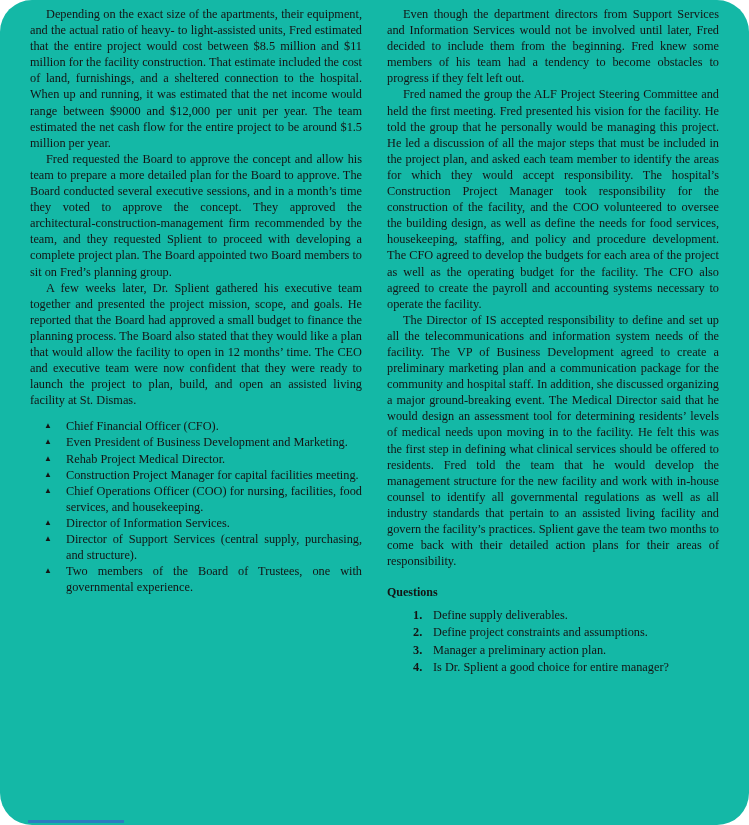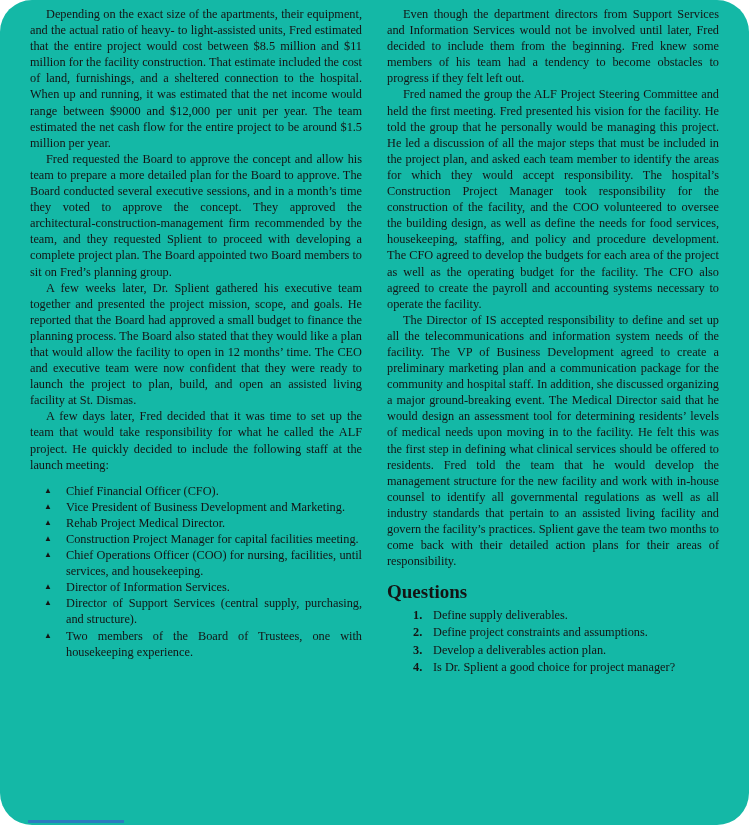--- a/index.html
+++ b/index.html
@@ -49,21 +49,21 @@
     margin-right: 10px;
     font-size: 8px;
     line-height: 16.1px;
     color: #141414;
   }
   .li-text {
     flex: 1;
   }
   .questions-heading {
     font-weight: bold;
-    font-size: 19px;
+    font-size: 12px;
     margin: 15px 0 7px 0;
     text-align: left;
   }
   ol.questions-list {
     list-style: none;
     margin: 0;
     padding: 0 0 0 26px;
     text-align: left;
   }
   ol.questions-list li {
@@ -91,54 +91,53 @@
 </head>
 <body>
 
 <div class="page">
   <div class="columns">
 
     <div class="col">
       <p>Depending on the exact size of the apartments, their equipment, and the actual ratio of heavy- to light-assisted units, Fred estimated that the entire project would cost between $8.5 million and $11 million for the facility construction. That estimate included the cost of land, furnishings, and a sheltered connection to the hospital. When up and running, it was estimated that the net income would range between $9000 and $12,000 per unit per year. The team estimated the net cash flow for the entire project to be around $1.5 million per year.</p>
       <p>Fred requested the Board to approve the concept and allow his team to prepare a more detailed plan for the Board to approve. The Board conducted several executive sessions, and in a month’s time they voted to approve the concept. They approved the architectural-construction-management firm recommended by the team, and they requested Splient to proceed with developing a complete project plan. The Board appointed two Board members to sit on Fred’s planning group.</p>
       <p>A few weeks later, Dr. Splient gathered his executive team together and presented the project mission, scope, and goals. He reported that the Board had approved a small budget to finance the planning process. The Board also stated that they would like a plan that would allow the facility to open in 12 months’ time. The CEO and executive team were now confident that they were ready to launch the project to plan, build, and open an assisted living facility at St. Dismas.</p>
-      <p>A few days later, Fred decided that it was time to set up the team that would take responsibility for what he called the ALF project. He quickly decided to include the following staff at the launch meeting:</p>
 
       <ul class="bullet-list">
         <li>
           <span class="tri">▲</span>
           <span class="li-text">Chief Financial Officer (CFO).</span>
         </li>
         <li>
           <span class="tri">▲</span>
-          <span class="li-text">Vice President of Business Development and Marketing.</span>
+          <span class="li-text">Even President of Business Development and Marketing.</span>
         </li>
         <li>
           <span class="tri">▲</span>
           <span class="li-text">Rehab Project Medical Director.</span>
         </li>
         <li>
           <span class="tri">▲</span>
           <span class="li-text">Construction Project Manager for capital facilities meeting.</span>
         </li>
         <li>
           <span class="tri">▲</span>
-          <span class="li-text">Chief Operations Officer (COO) for nursing, facilities, until services, and housekeeping.</span>
+          <span class="li-text">Chief Operations Officer (COO) for nursing, facilities, food services, and housekeeping.</span>
         </li>
         <li>
           <span class="tri">▲</span>
           <span class="li-text">Director of Information Services.</span>
         </li>
         <li>
           <span class="tri">▲</span>
           <span class="li-text">Director of Support Services (central supply, purchasing, and structure).</span>
         </li>
         <li>
           <span class="tri">▲</span>
-          <span class="li-text">Two members of the Board of Trustees, one with housekeeping experience.</span>
+          <span class="li-text">Two members of the Board of Trustees, one with governmental experience.</span>
         </li>
       </ul>
     </div>
 
     <div class="col">
       <p>Even though the department directors from Support Services and Information Services would not be involved until later, Fred decided to include them from the beginning. Fred knew some members of his team had a tendency to become obstacles to progress if they felt left out.</p>
       <p>Fred named the group the ALF Project Steering Committee and held the first meeting. Fred presented his vision for the facility. He told the group that he personally would be managing this project. He led a discussion of all the major steps that must be included in the project plan, and asked each team member to identify the areas for which they would accept responsibility. The hospital’s Construction Project Manager took responsibility for the construction of the facility, and the COO volunteered to oversee the building design, as well as define the needs for food services, housekeeping, staffing, and policy and procedure development. The CFO agreed to develop the budgets for each area of the project as well as the operating budget for the facility. The CFO also agreed to create the payroll and accounting systems necessary to operate the facility.</p>
       <p>The Director of IS accepted responsibility to define and set up all the telecommunications and information system needs of the facility. The VP of Business Development agreed to create a preliminary marketing plan and a communication package for the community and hospital staff. In addition, she discussed organizing a major ground-breaking event. The Medical Director said that he would design an assessment tool for determining residents’ levels of medical needs upon moving in to the facility. He felt this was the first step in defining what clinical services should be offered to residents. Fred told the team that he would develop the management structure for the new facility and work with in-house counsel to identify all governmental regulations as well as all industry standards that pertain to an assisted living facility and govern the facility’s practices. Splient gave the team two months to come back with their detailed action plans for their areas of responsibility.</p>
 
       <div class="questions-heading">Questions</div>
@@ -147,25 +146,25 @@
         <li>
           <span class="q-num">1.</span>
           <span class="q-text">Define supply deliverables.</span>
         </li>
         <li>
           <span class="q-num">2.</span>
           <span class="q-text">Define project constraints and assumptions.</span>
         </li>
         <li>
           <span class="q-num">3.</span>
-          <span class="q-text">Develop a deliverables action plan.</span>
+          <span class="q-text">Manager a preliminary action plan.</span>
         </li>
         <li>
           <span class="q-num">4.</span>
-          <span class="q-text">Is Dr. Splient a good choice for project manager?</span>
+          <span class="q-text">Is Dr. Splient a good choice for entire manager?</span>
         </li>
       </ol>
     </div>
 
   </div>
 
   <div class="accent-line"></div>
 </div>
 
 </body></html>

